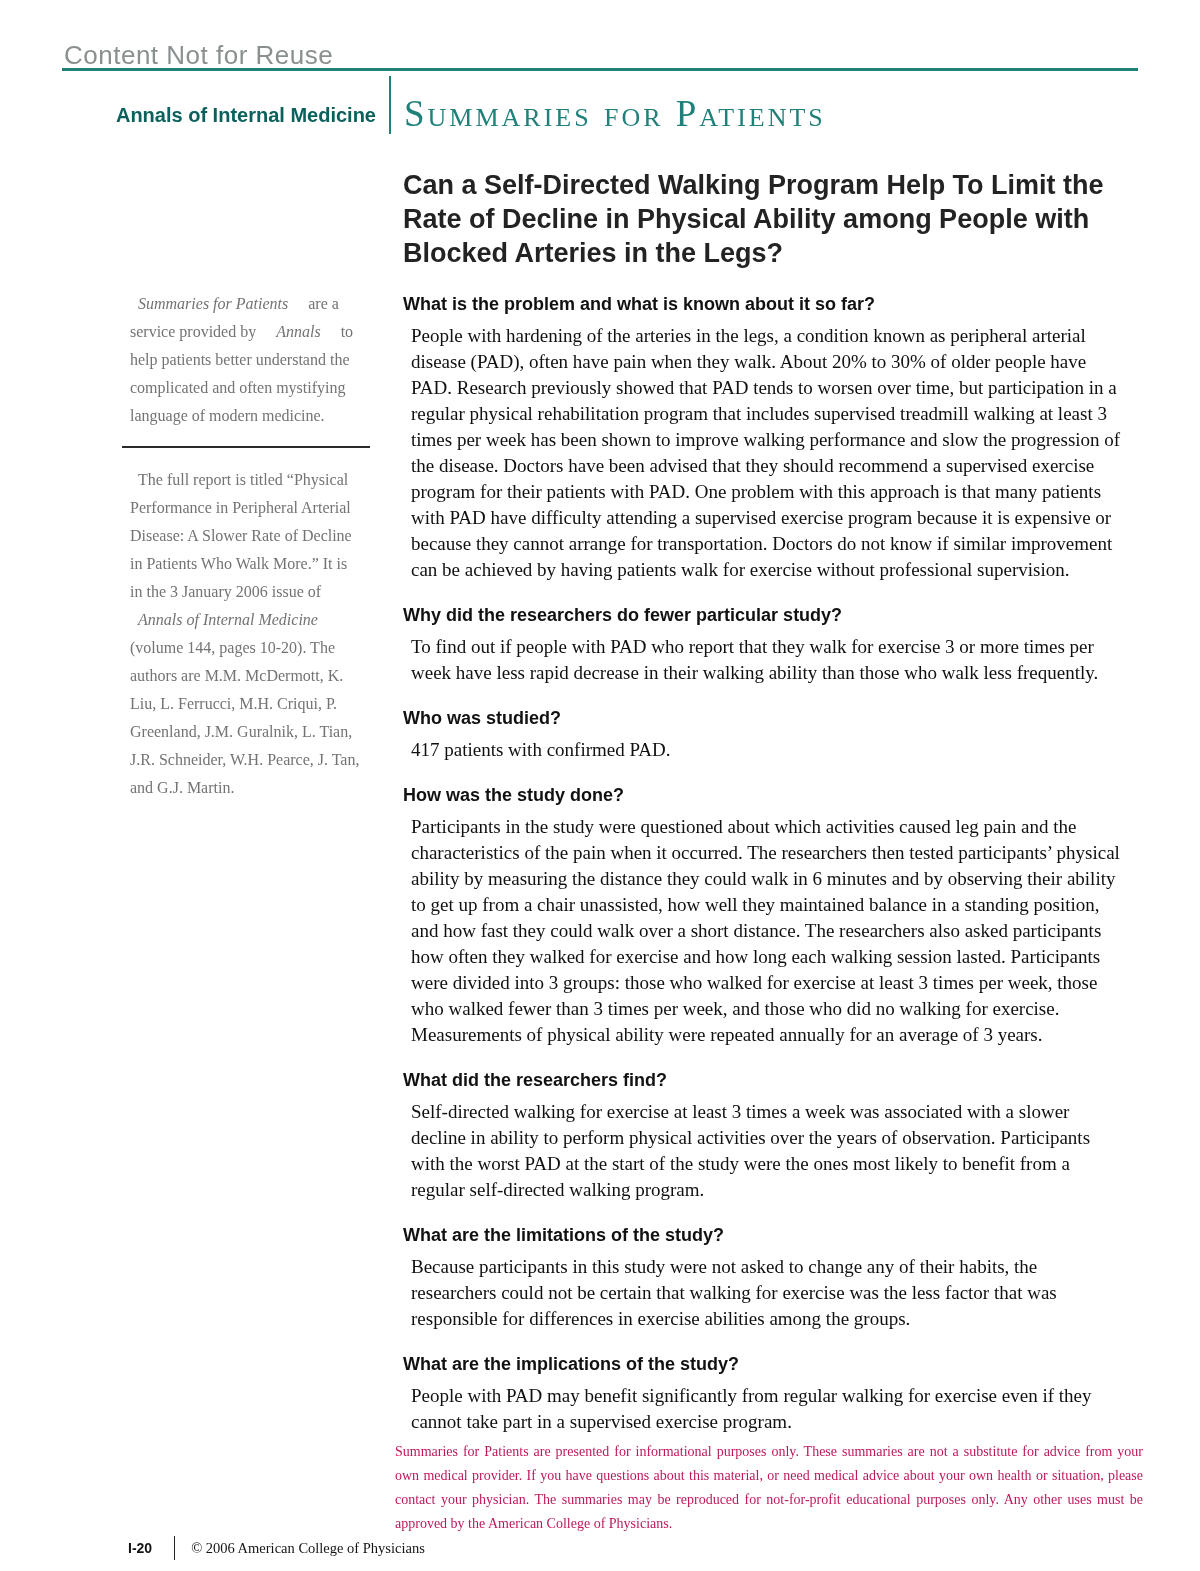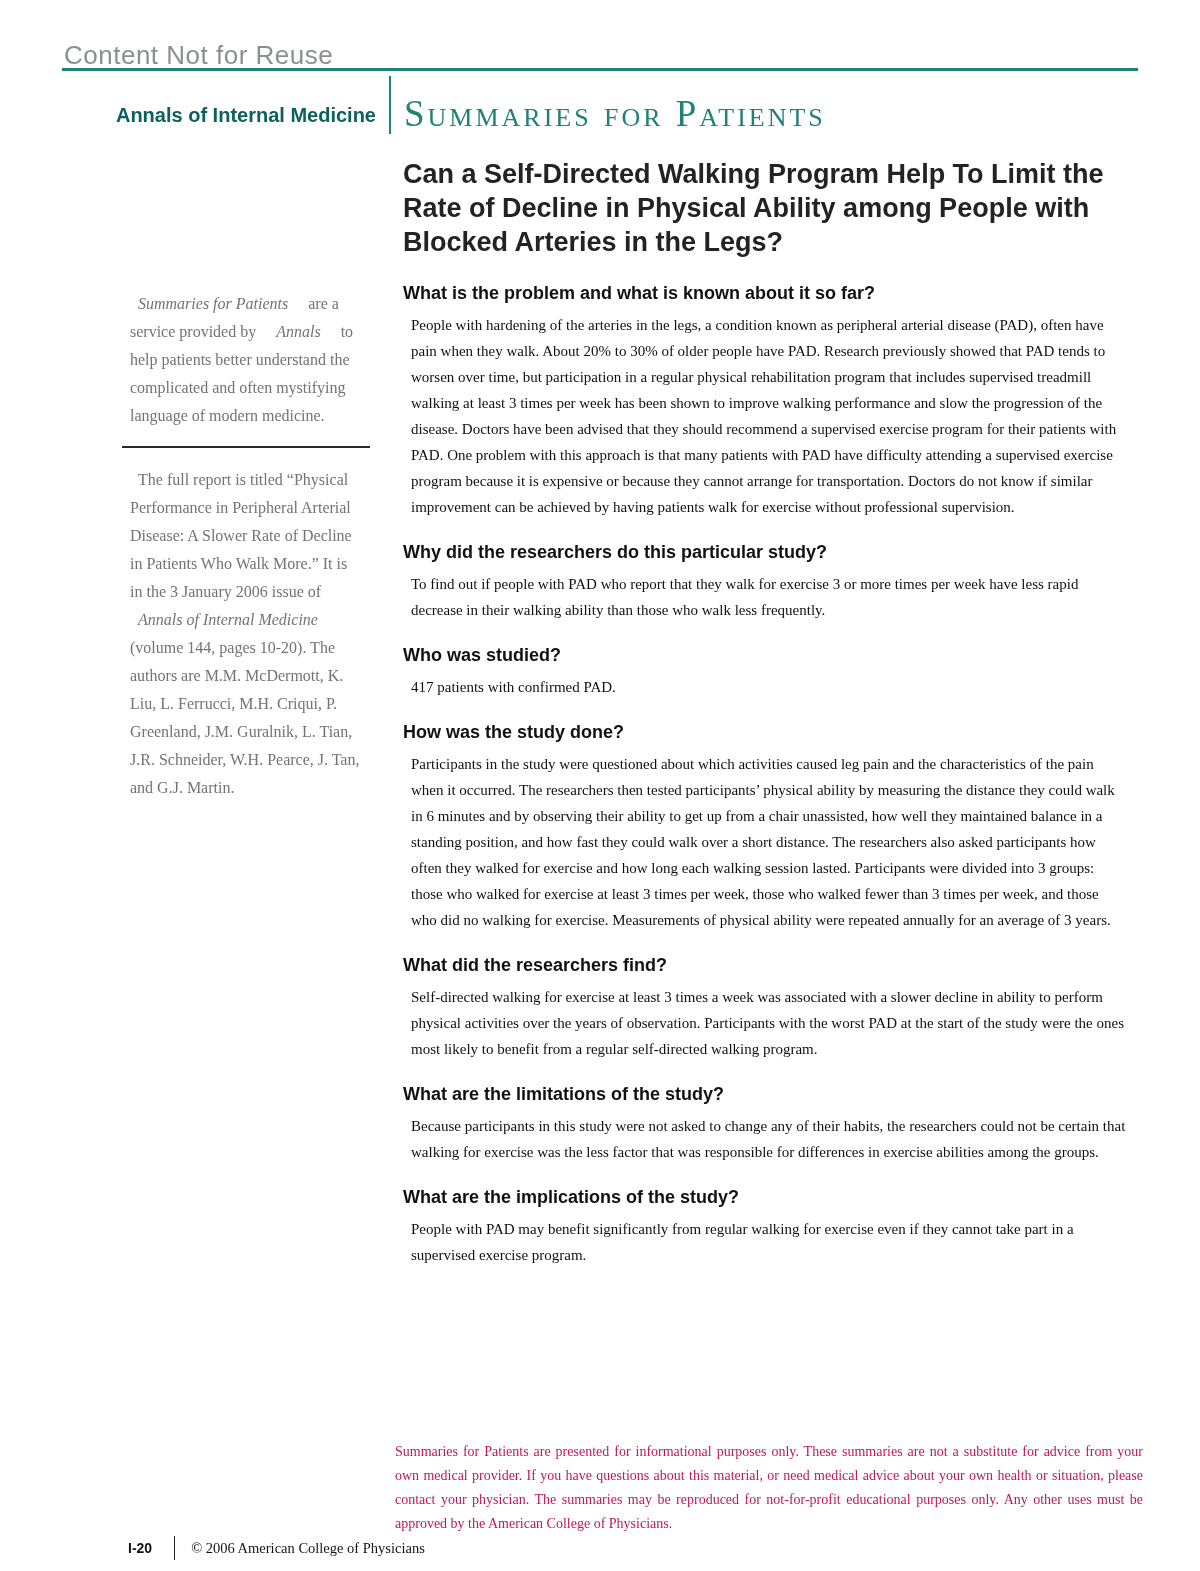--- a/index.html
+++ b/index.html
@@ -62,40 +62,40 @@
     line-height:28px;
     color:#737373;
   }
   .sidebar-rule {
     border:none;
     border-top:2px solid #2a2a2a;
     margin:16px 0 18px 0;
   }
   .main {
     position:absolute;
-    left:363px; top:117px;
+    left:363px; top:128px;
     width:748px;
   }
   .title {
     font-family:"Liberation Sans", sans-serif;
     font-weight:bold;
     font-size:27px;
     line-height:34px;
     color:#232323;
     margin-bottom:24px;
   }
   .section h2 {
     font-family:"Liberation Sans", sans-serif;
     font-weight:bold;
     font-size:18px;
     color:#111111;
     margin:22px 0 5px 0;
   }
   .section p {
-    font-size:15px;
+    font-size:19px;
     line-height:26px;
     color:#101010;
   }
   .footnote {
     position:absolute;
     left:363px; top:1408px;
     width:748px;
     font-size:14px;
     line-height:24px;
     text-align:justify;
@@ -143,21 +143,21 @@
 
   <main class="main">
     <h1 class="title">Can a Self-Directed Walking Program Help To Limit the Rate of Decline in Physical Ability among People with Blocked Arteries in the Legs?</h1>
 
     <section class="section">
       <h2>What is the problem and what is known about it so far?</h2>
       <p>People with hardening of the arteries in the legs, a condition known as peripheral arterial disease (PAD), often have pain when they walk. About 20% to 30% of older people have PAD. Research previously showed that PAD tends to worsen over time, but participation in a regular physical rehabilitation program that includes supervised treadmill walking at least 3 times per week has been shown to improve walking performance and slow the progression of the disease. Doctors have been advised that they should recommend a supervised exercise program for their patients with PAD. One problem with this approach is that many patients with PAD have difficulty attending a supervised exercise program because it is expensive or because they cannot arrange for transportation. Doctors do not know if similar improvement can be achieved by having patients walk for exercise without professional supervision.</p>
     </section>
 
     <section class="section">
-      <h2>Why did the researchers do this particular study?</h2>
+      <h2>Why did the researchers do fewer particular study?</h2>
       <p>To find out if people with PAD who report that they walk for exercise 3 or more times per week have less rapid decrease in their walking ability than those who walk less frequently.</p>
     </section>
 
     <section class="section">
       <h2>Who was studied?</h2>
       <p>417 patients with confirmed PAD.</p>
     </section>
 
     <section class="section">
       <h2>How was the study done?</h2>

